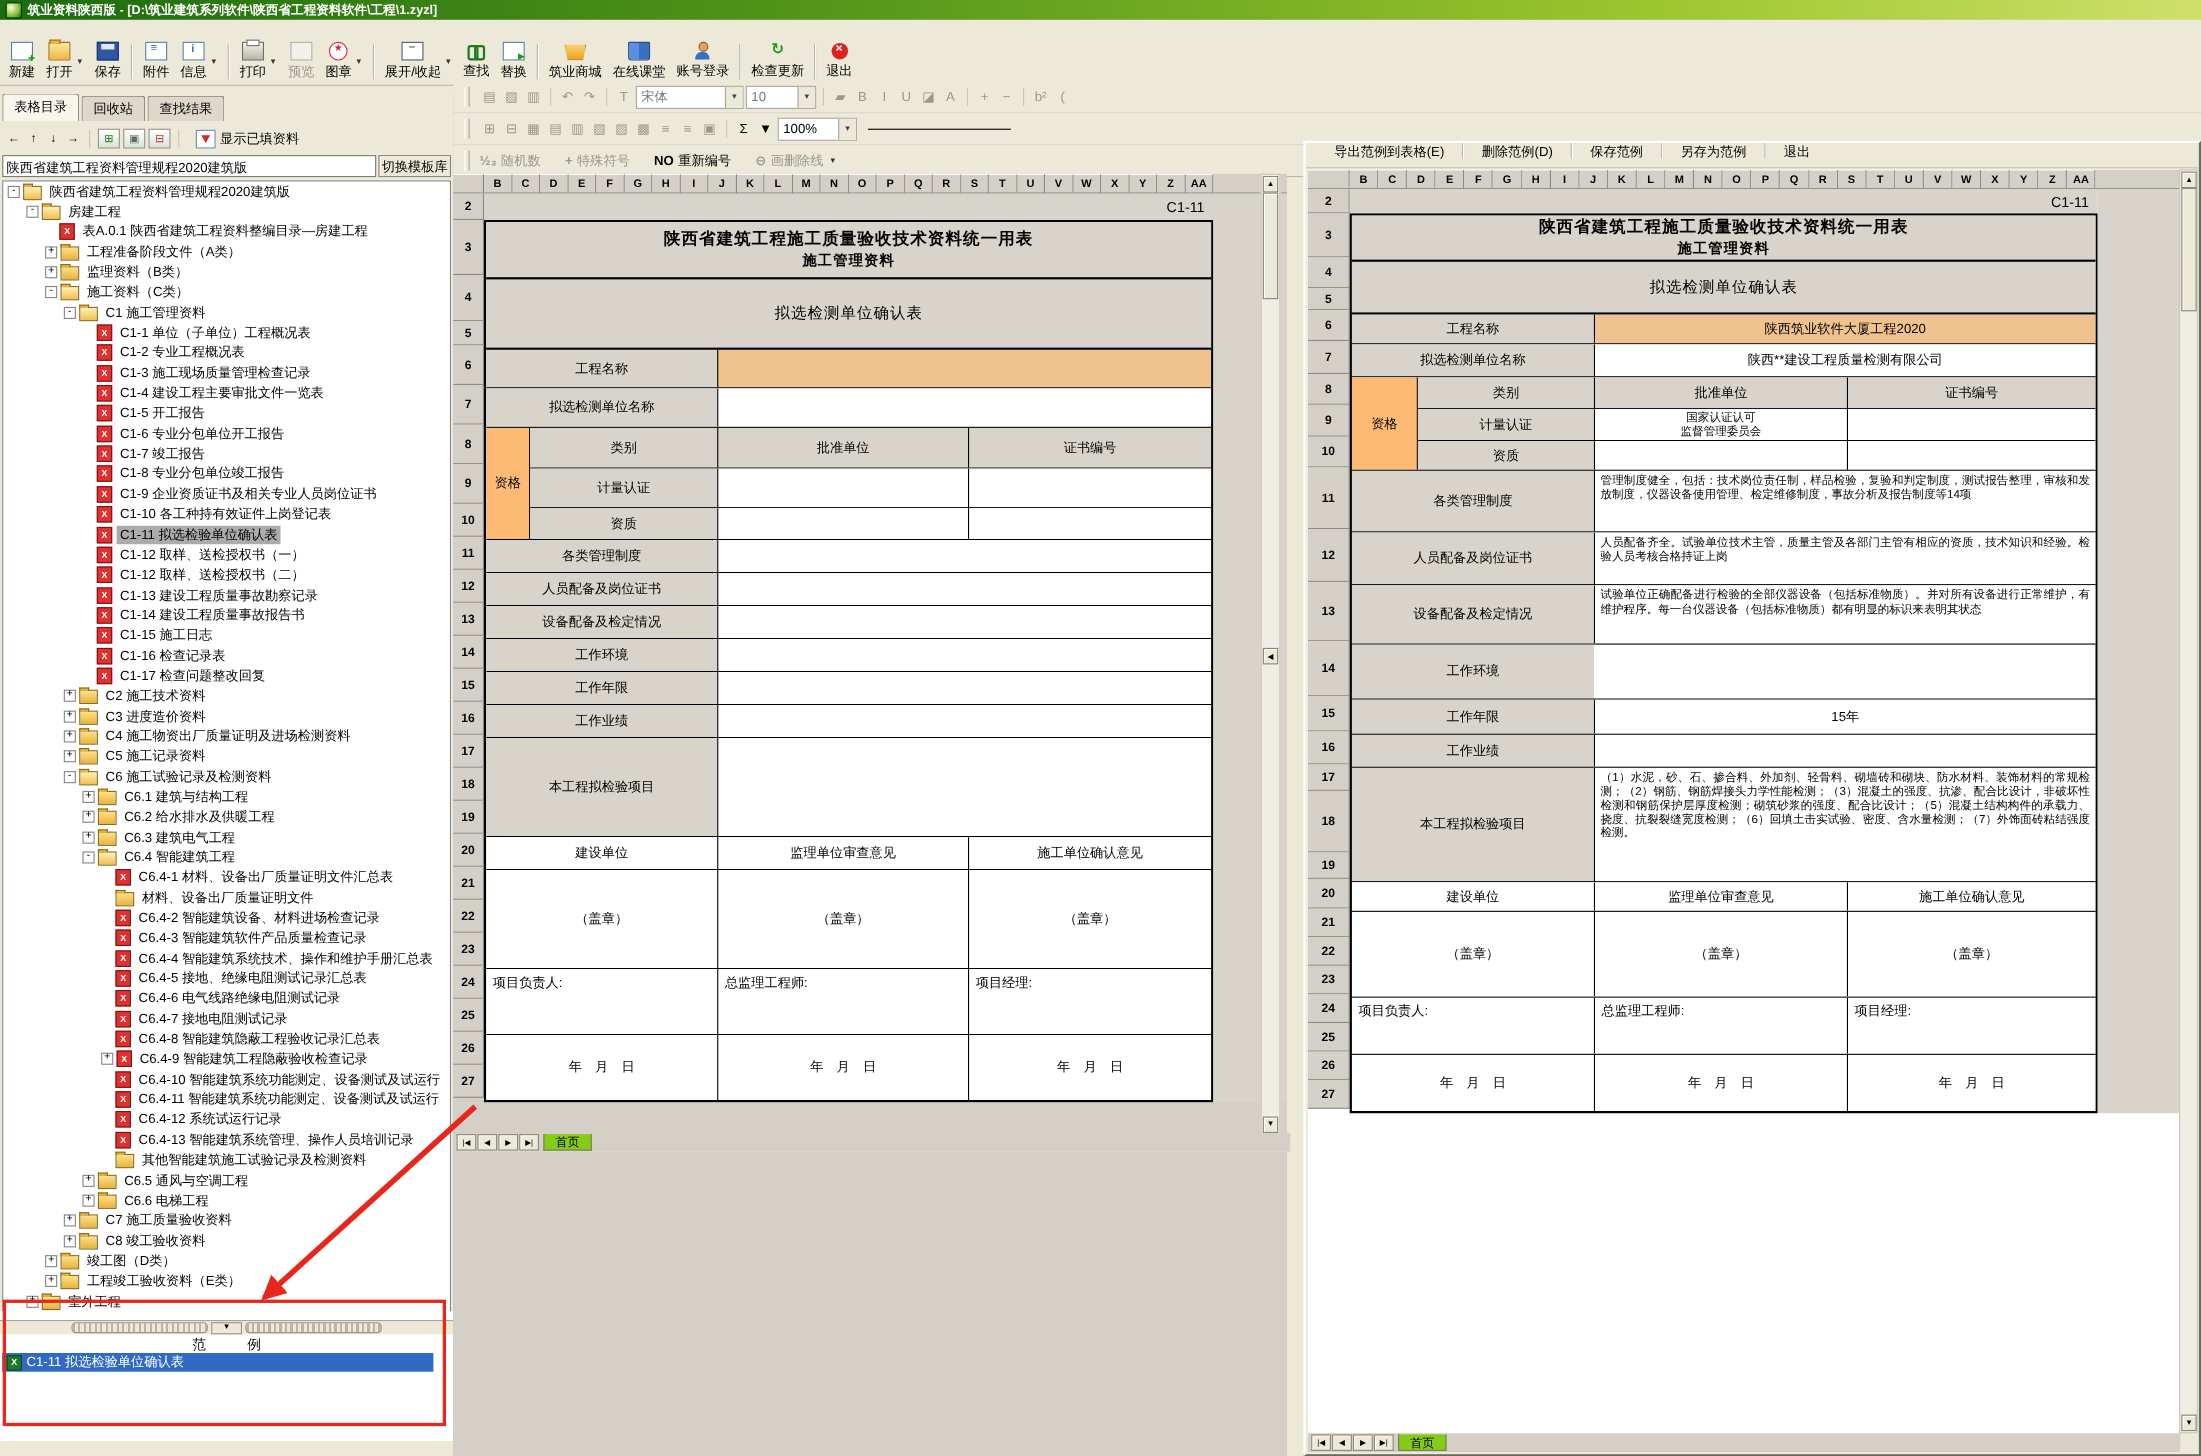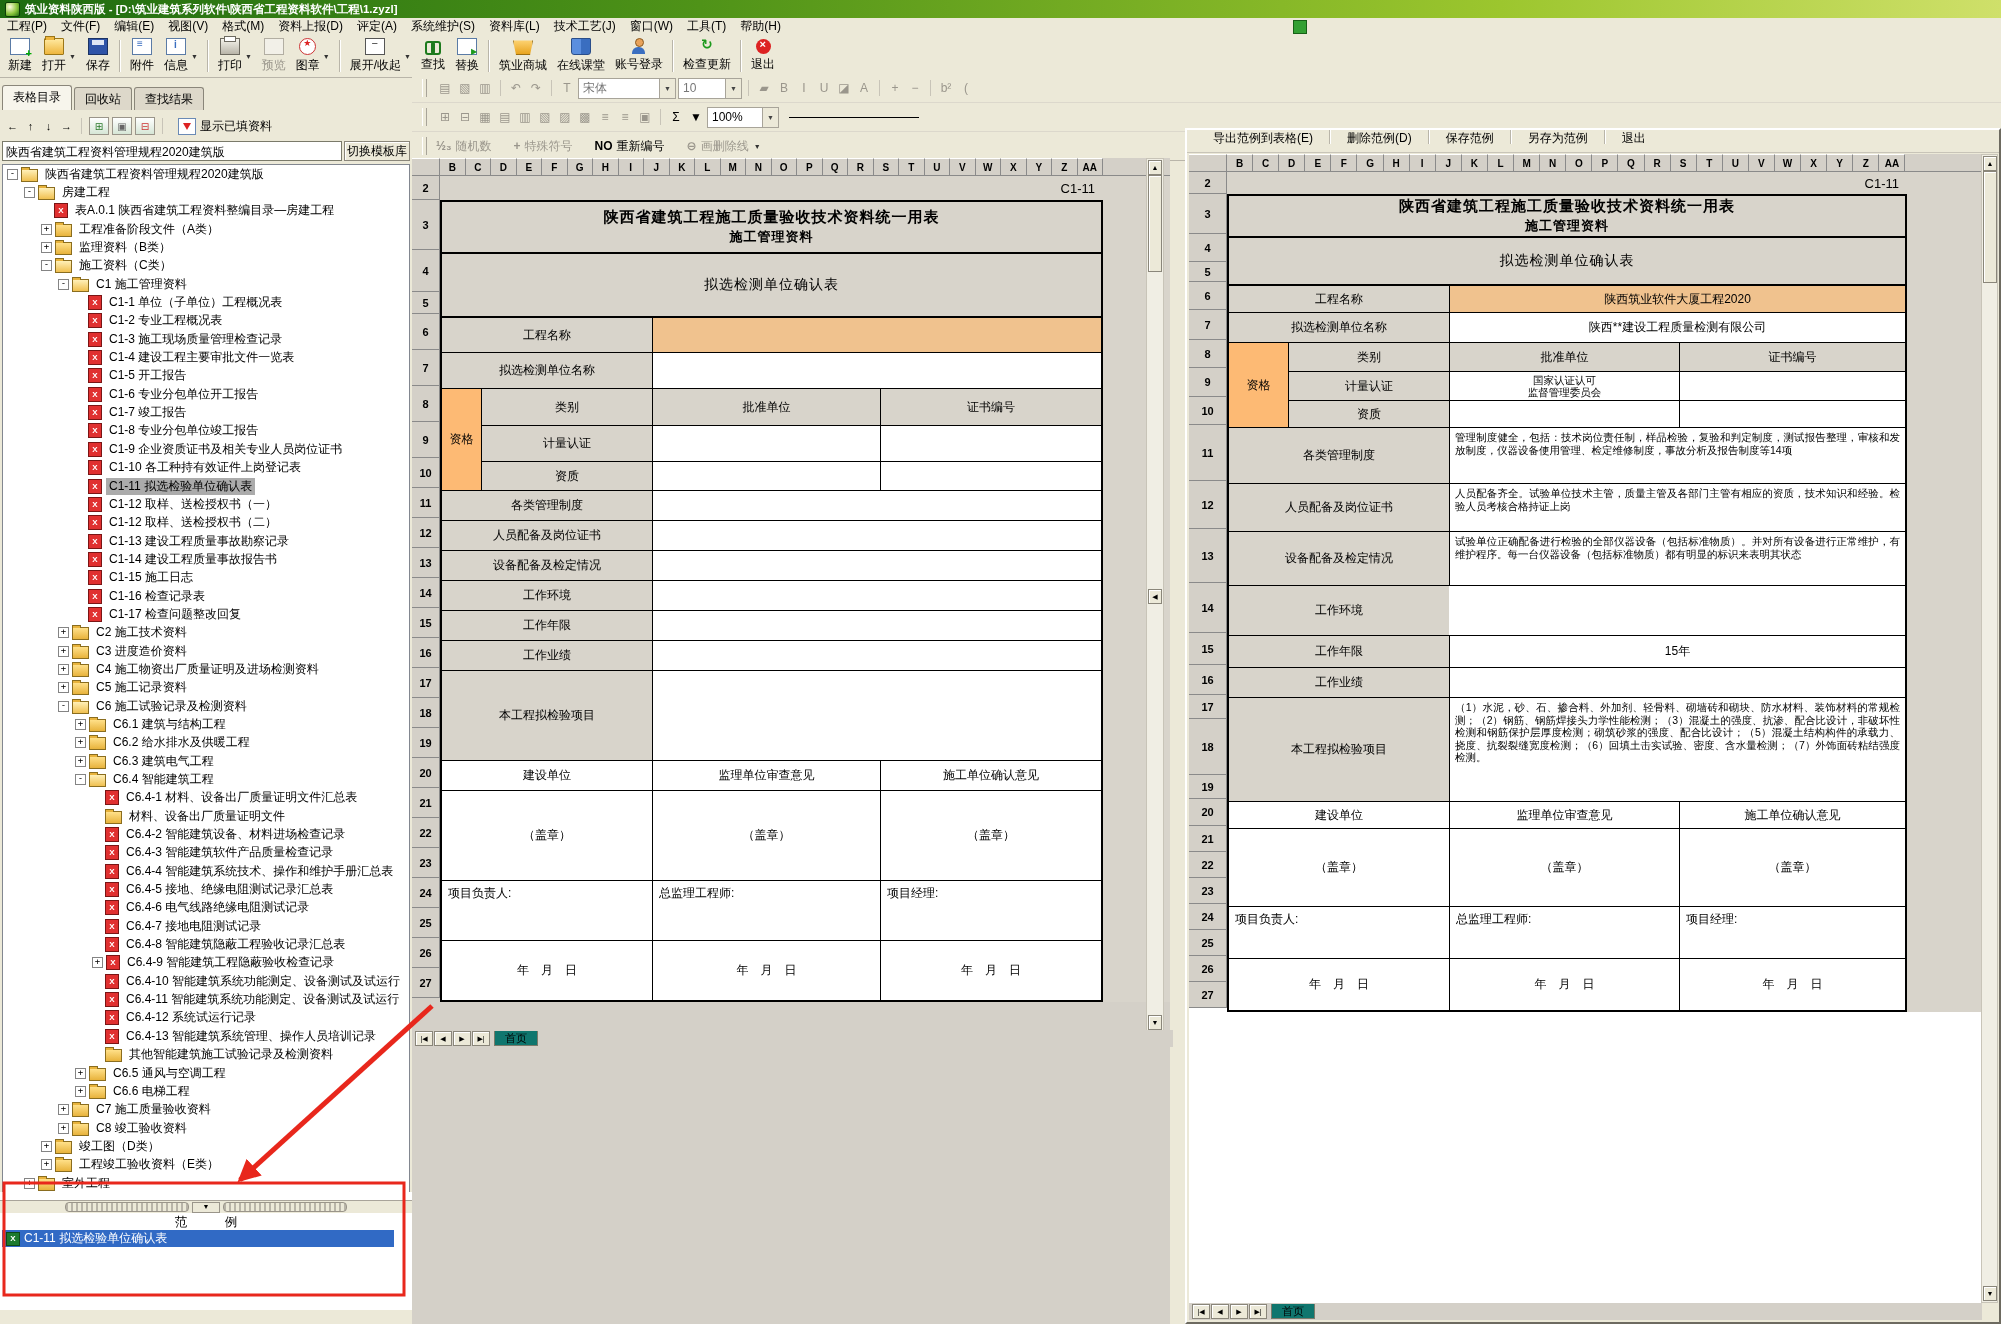--- a/index.html
+++ b/index.html
@@ -143,21 +143,21 @@
   .qr:not(:first-child){border-top:1px solid #000}
   .tl{align-items:flex-start!important;justify-content:flex-start!important;padding:4px 6px}
   
   .vscroll{position:absolute;width:16px;background:#F0EEE4;border:1px solid #c8c4b8}
   .sarr{position:absolute;left:1px;width:12px;height:13px;background:#ECE9D8;border:1px solid #8a867a;
     box-shadow:inset 1px 1px 0 #fff;font-size:7px;display:flex;align-items:center;justify-content:center}
   .thumb{position:absolute;left:1px;width:12px;background:#ECE9D8;border:1px solid #8a867a;box-shadow:inset 1px 1px 0 #fff}
   .tabbar{position:absolute;display:flex;align-items:center;height:17px;background:#D4D0C8;gap:1px;padding-left:3px;font-size:11px}
   .tnav{width:16px;height:13px;background:#ECE9D8;border:1px solid #8a867a;box-shadow:inset 1px 1px 0 #fff;
     font-size:7px;display:flex;align-items:center;justify-content:center}
-  .stab{background:#0f766e;border:1px solid #7a7a6a;border-top:none;padding:0 10px;height:14px;display:flex;align-items:center;margin-left:3px}
+  .stab{background:#84cc16;border:1px solid #7a7a6a;border-top:none;padding:0 10px;height:14px;display:flex;align-items:center;margin-left:3px}
   .midvoid{position:absolute;left:412px;top:1047px;width:758px;bottom:0;background:#D4D0C8}
   
   .rwin{position:absolute;left:1185px;top:128px;right:0;bottom:0;background:#ECE9D8;
     border:2px solid;border-color:#fff #6d6a60 #6d6a60 #fff}
   .rtb{height:22px;display:flex;padding-left:10px;border-bottom:1px solid #c8c4b8}
   .rbtn{padding:0 16px}
   .rsep{width:1px;height:14px;background:#b9b5a9;border-right:1px solid #fff}
   .rsh{position:absolute;left:2px;top:24px;right:17px;bottom:19px;background:#fff;overflow:hidden}
   .rvscroll{right:1px;top:24px;bottom:19px}
   .rtabbar{left:2px;right:17px;bottom:2px}
@@ -167,36 +167,20 @@
 </head>
 <body>
 
 <div id="root">
 
   <div class="titlebar">
     <span class="appicon"></span>
     <span>筑业资料陕西版 - [D:\筑业建筑系列软件\陕西省工程资料软件\工程\1.zyzl]</span>
   </div>
 
-  <div class="menubar" id="menubar">
-    <span class="menu-plugin"></span>
-  <div class="menu-item">工程(P)</div>
-      <div class="menu-item">文件(F)</div>
-      <div class="menu-item">编辑(E)</div>
-      <div class="menu-item">视图(V)</div>
-      <div class="menu-item">格式(M)</div>
-      <div class="menu-item">资料上报(D)</div>
-      <div class="menu-item">评定(A)</div>
-      <div class="menu-item">系统维护(S)</div>
-      <div class="menu-item">资料库(L)</div>
-      <div class="menu-item">技术工艺(J)</div>
-      <div class="menu-item">窗口(W)</div>
-      <div class="menu-item">工具(T)</div>
-      <div class="menu-item">帮助(H)</div>
-    </div>
 
   <div class="maintb" id="maintb">
       <div class="tbb">
         <div class="stack">
           <div class="ti new"></div>
           <div class="tlab">新建</div>
         </div>
       </div>
       <div class="tbb">
         <div class="stack">

